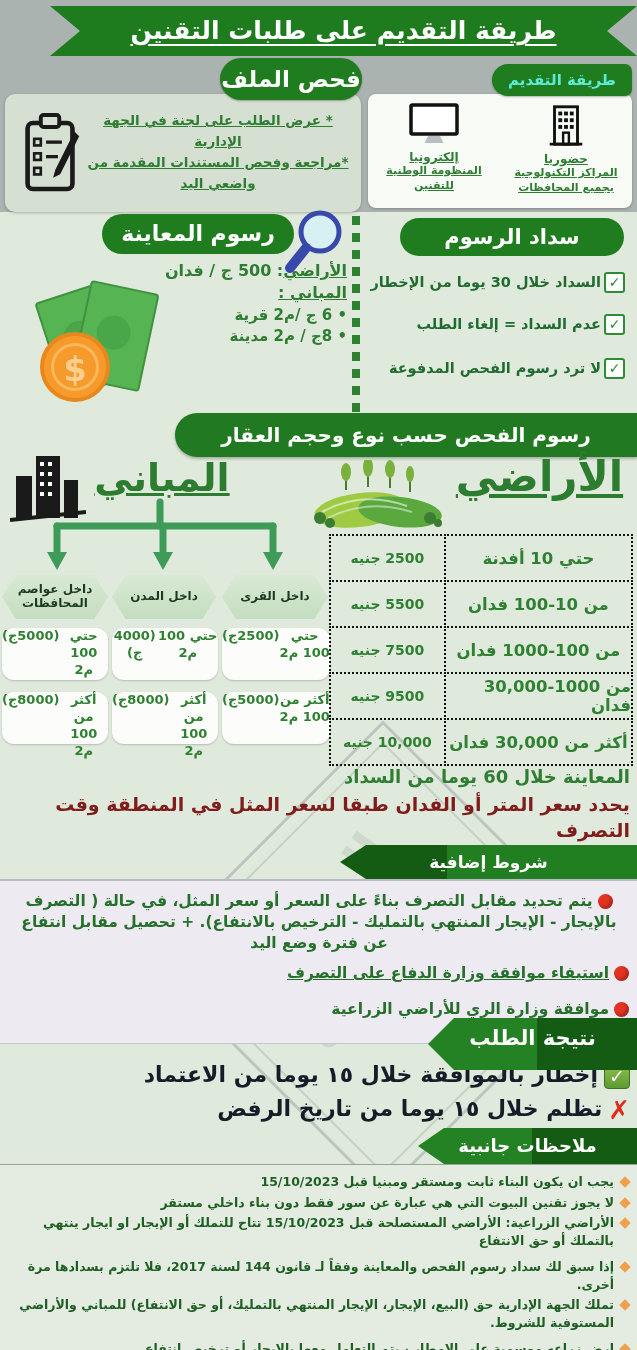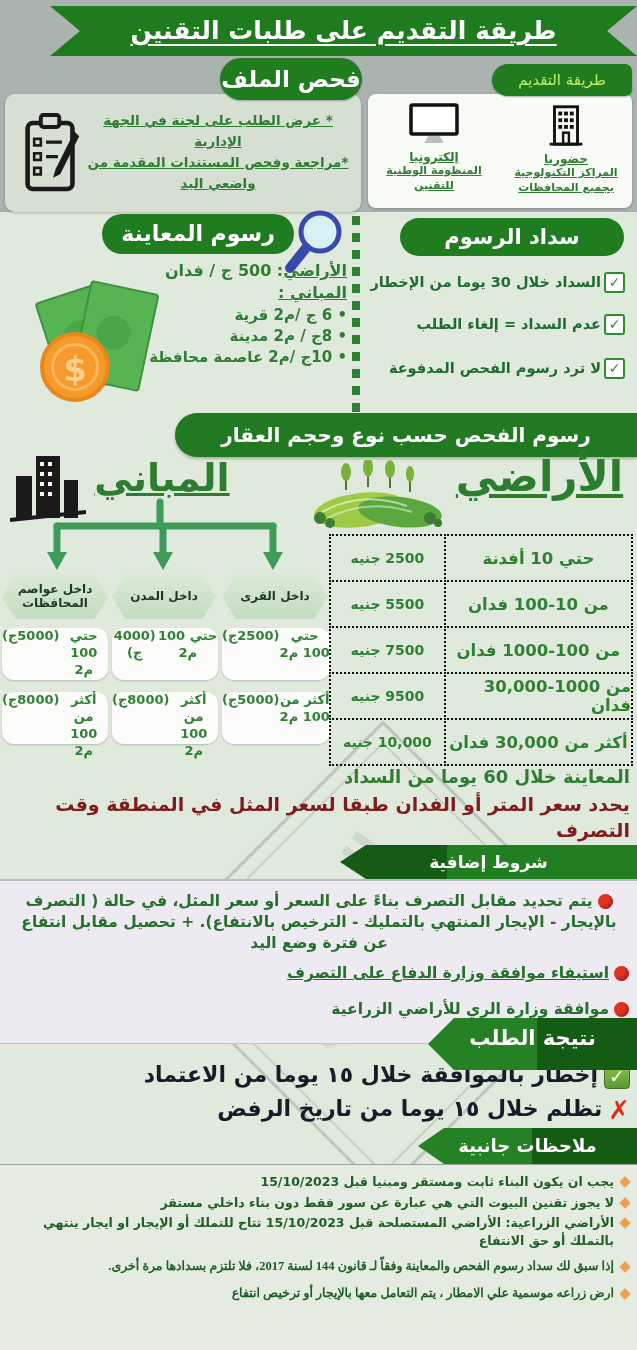--- a/index.html
+++ b/index.html
@@ -13,21 +13,21 @@
   #top-band{position:absolute;top:0;left:0;width:637px;height:212px;background:#abb3b1;}
   #title-ribbon{
     position:absolute;top:6px;left:50px;width:587px;height:50px;background:#1e7b1e;
     clip-path:polygon(0 0,100% 0,calc(100% - 30px) 50%,100% 100%,0 100%,30px 50%);
     color:#fff;font-weight:bold;font-size:25px;line-height:50px;text-align:center;
     text-decoration:underline;text-underline-offset:5px;
   }
   
   #pill-method{
     position:absolute;top:64px;left:492px;width:140px;height:32px;background:#1f7c1f;
-    border-radius:18px 8px 8px 18px;color:#bef264;font-weight:normal;font-size:15px;
+    border-radius:18px 8px 8px 18px;color:#5eead4;font-weight:bold;font-size:15px;
     line-height:32px;text-align:center;z-index:3;box-shadow:0 1px 2px rgba(0,0,0,.3);
   }
   #card-method{
     position:absolute;top:94px;left:368px;width:264px;height:114px;background:#f8faf6;
     border-radius:8px;box-shadow:0 1px 3px rgba(0,0,0,.25);display:flex;flex-direction:row;
   }
   .method-col{flex:1;display:flex;flex-direction:column;align-items:center;padding-top:8px;}
   .method-label{color:#2e7d32;font-weight:bold;font-size:12px;text-decoration:underline;margin-top:4px;}
   .method-desc{color:#2e7d32;font-weight:bold;font-size:11px;text-decoration:underline;text-align:center;line-height:1.35;padding:0 3px;}
   
@@ -154,21 +154,21 @@
   .reject-x{display:inline-block;color:#e02b1d;font-size:26px;font-weight:bold;vertical-align:middle;
     margin-left:6px;line-height:24px;}
   
   #notes-band{position:absolute;top:1164px;left:0;width:637px;height:186px;background:#e4ebe1;
     border-top:1.5px solid #9aa39a;}
   #notes-list{position:absolute;top:8px;right:6px;width:624px;}
   .note-item{display:flex;flex-direction:row;align-items:flex-start;color:#1d5f23;font-weight:bold;
     font-size:12.5px;line-height:1.4;margin-bottom:3px;}
   .note-item .diamond{flex:0 0 auto;width:8px;height:8px;background:#f0a04a;transform:rotate(45deg);
     margin:5px 2px 0 7px;}
-  .note-gap{margin-top:9px;font-family:Liberation Serif, serif;}
+  .note-gap{margin-top:9px;}
   .note-text{text-align:right;}
   
   .wm{position:absolute;pointer-events:none;color:#6e7079;}
   #wm-diamond{top:790px;left:215px;width:330px;height:330px;border:3px solid rgba(110,112,121,.30);
     transform:rotate(45deg);}
   #wm-diamond:after{content:"";position:absolute;inset:12px;border:2px solid rgba(110,112,121,.22);}
   #wm-text1{top:870px;left:150px;font-size:52px;font-weight:bold;opacity:.14;transform:rotate(-55deg);
     transform-origin:center;width:400px;text-align:center;}
   #wm-text2{top:982px;left:150px;width:340px;font-size:34px;font-weight:bold;opacity:.20;text-align:center;}
   svg{display:block;}
@@ -260,21 +260,20 @@
       <line x1="24" y1="40" x2="8" y2="60" stroke="#3949ab" stroke-width="10" stroke-linecap="round"></line>
     </svg>
   </div>
   <div id="inspect-text">
     <div>
       <span class="u">الأراضي</span><span>: 500 ج / فدان</span>
     </div>
     <div class="u">المباني :</div>
     <div class="rate-line">• <span>6 ج /م2 قرية</span></div>
     <div class="rate-line">• <span>8ج / م2 مدينة</span></div>
-    <div class="rate-line">• <span>10ج /م2 عاصمة محافظة</span></div>
   </div>
 
   <div id="money">
     <div class="bill" id="bill1"></div>
     <div class="bill" id="bill2"></div>
     <div id="coin">
         <div id="coin-inner">$</div>
       </div>
   </div>
 
@@ -423,20 +422,24 @@
         <span class="note-text">لا يجوز تقنين البيوت التي هي عبارة عن سور فقط دون بناء داخلي مستقر</span>
       </div>
       <div class="note-item">
         <span class="diamond"></span>
         <span class="note-text">الأراضي الزراعية: الأراضي المستصلحة قبل 15/10/2023 تتاح للتملك أو الإيجار او ايجار ينتهي بالتملك أو حق الانتفاع</span>
       </div>
       <div class="note-item note-gap">
         <span class="diamond"></span>
         <span class="note-text">إذا سبق لك سداد رسوم الفحص والمعاينة وفقاً لـ قانون 144 لسنة 2017، فلا تلتزم بسدادها مرة أخرى.</span>
       </div>
+      <div class="note-item">
+        <span class="diamond"></span>
+        <span class="note-text">تملك الجهة الإدارية حق (البيع، الإيجار، الإيجار المنتهي بالتمليك، أو حق الانتفاع) للمباني والأراضي المستوفية للشروط.</span>
+      </div>
       <div class="note-item note-gap">
         <span class="diamond"></span>
         <span class="note-text">ارض زراعه موسمية علي الامطار ، يتم التعامل معها بالإيجار أو ترخيص انتفاع</span>
       </div>
     </div>
   </div>
 
 </div>
 
 </body></html>

